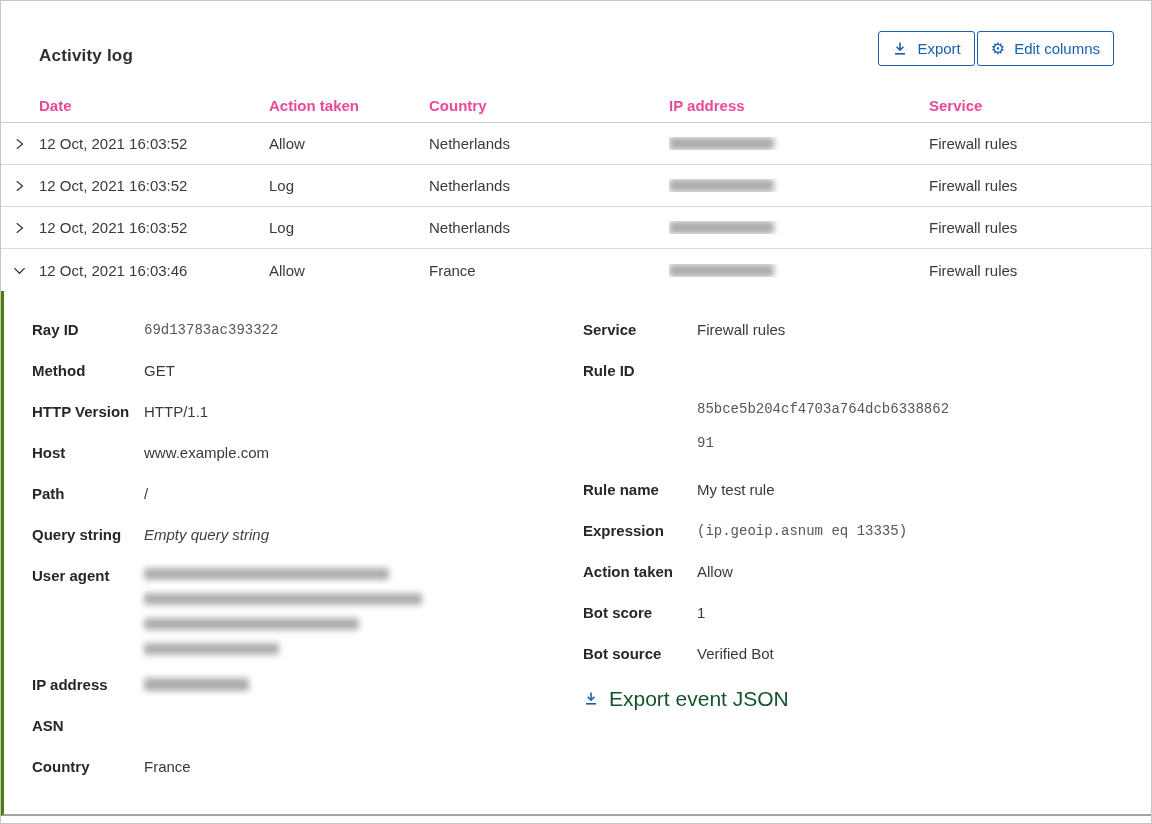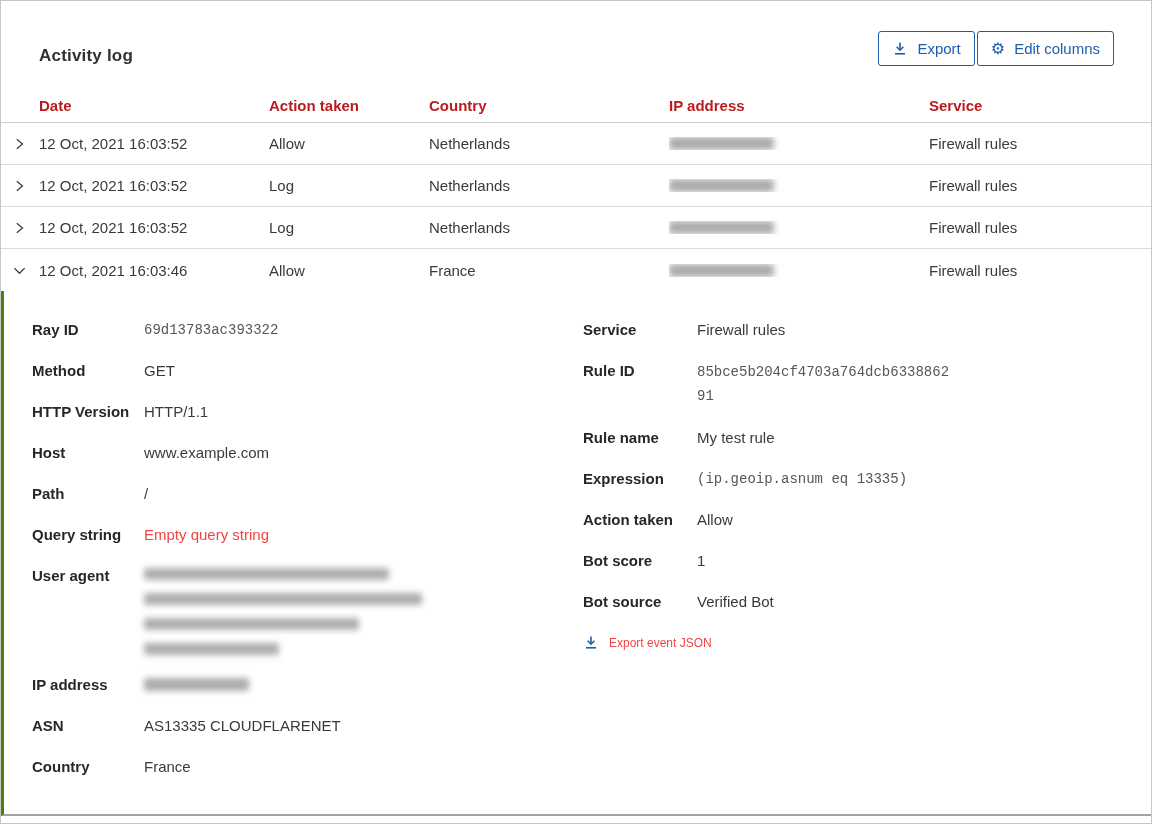--- a/index.html
+++ b/index.html
@@ -11,43 +11,43 @@
   .page-title { font-size: 17px; font-weight: 700; color: #313131; padding-top: 7px; letter-spacing: .2px; }
   .toolbar { display: flex; gap: 2px; }
   .btn { display: inline-flex; align-items: center; gap: 9px; border: 1px solid #1b5eac; color: #1b5eac;
          background: #fff; border-radius: 3px; font-size: 15px; font-family: inherit; padding: 7px 13px; height: 35px; cursor: pointer; }
   .gear-glyph { font-size: 16px; line-height: 1; }
 
   
   .log-table { margin-top: 23px; }
   .trow { display: grid; grid-template-columns: 38px 230px 160px 240px 260px 1fr; align-items: center;
           height: 42px; border-bottom: 1px solid #dadada; font-size: 15px; color: #3a3a3e; }
-  .thead { height: 34px; border-bottom: 1px solid #cdcdcd; font-weight: 700; color: #b91c1c; cursor: default; }
+  .thead { height: 34px; border-bottom: 1px solid #cdcdcd; font-weight: 700; color: #ec4899; cursor: default; }
   .trow.expanded { border-bottom: none; }
   .chev-cell { padding-left: 11px; display: flex; align-items: center; cursor: pointer; }
   .cell { padding-right: 10px; overflow: hidden; white-space: nowrap; }
   .blur-ip { width: 105px; height: 13px; border-radius: 2px; background: #ababaf; filter: blur(3px); }
 
   
   .detail-panel { border-left: 3px solid #4d7c0f; border-bottom: 2px solid #a3a3a6; height: 525px;
                   padding: 28px 30px 20px 28px; display: flex; background: #fff; }
   .col-left { width: 551px; flex-shrink: 0; }
   .col-right { flex: 1; }
   .pair { display: flex; align-items: flex-start; margin-bottom: 19px; line-height: 22px; font-size: 15px; }
   .pair .lbl { width: 112px; flex-shrink: 0; font-weight: 700; color: #27272a; }
   .col-right .pair .lbl { width: 114px; }
   .pair .val { color: #3a3a3e; }
   .val.mono { font-family: "Liberation Mono", "DejaVu Sans Mono", monospace; font-size: 14px; color: #56565c; }
-  .val.wrap-id { width: 253px; word-break: break-all; line-height: 24px; }
-  .val.italic { color: #ef4444; }
+  .val.wrap-id { width: 253px; word-break: break-all; line-height: 34px; margin-top: 32px; }
+  .val.italic { font-style: italic; color: #404040; }
   .blur-stack { padding-top: 3px; }
   .blur-line { height: 12px; border-radius: 2px; background: #aeaeb2; filter: blur(3px); margin-bottom: 13px; }
   .blur-line.w1 { width: 245px; } .blur-line.w2 { width: 278px; } .blur-line.w3 { width: 215px; } .blur-line.w4 { width: 135px; margin-bottom: 0; }
   .blur-val { width: 105px; height: 13px; border-radius: 2px; background: #ababaf; filter: blur(3px); margin-top: 4px; }
-  .json-link { display: inline-flex; align-items: center; gap: 10px; color: #ef4444; font-size: 12px; margin-top: 3px; cursor: pointer; }
+  .json-link { display: inline-flex; align-items: center; gap: 10px; color: #14532d; font-size: 21px; margin-top: 3px; cursor: pointer; }
 
   svg.icon { display: block; }
 </style>
 </head>
 <body>
 
 <div class="frame">
 
   <div class="app-header">
     <div class="page-title">Activity log</div>
@@ -182,21 +182,20 @@
           <div class="blur-line w3"></div>
           <div class="blur-line w4"></div>
         </div>
       </div>
       <div class="pair">
         <div class="lbl">IP address</div>
         <div class="blur-val"></div>
       </div>
       <div class="pair">
         <div class="lbl">ASN</div>
-        <div class="val">AS13335 CLOUDFLARENET</div>
       </div>
       <div class="pair">
         <div class="lbl">Country</div>
         <div class="val">France</div>
       </div>
     </div>
 
     <div class="col-right">
       <div class="pair">
         <div class="lbl">Service</div>

